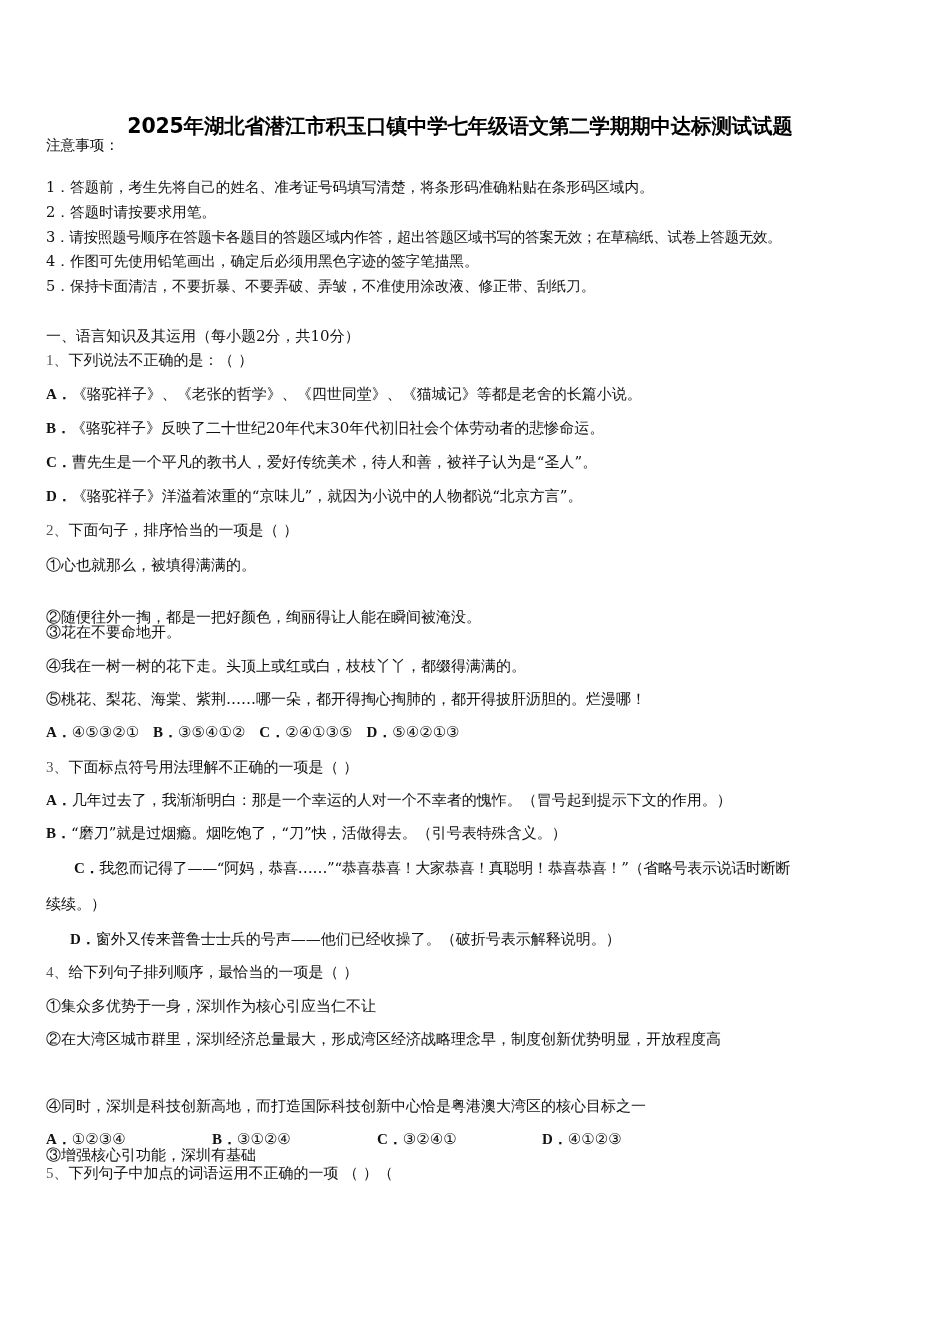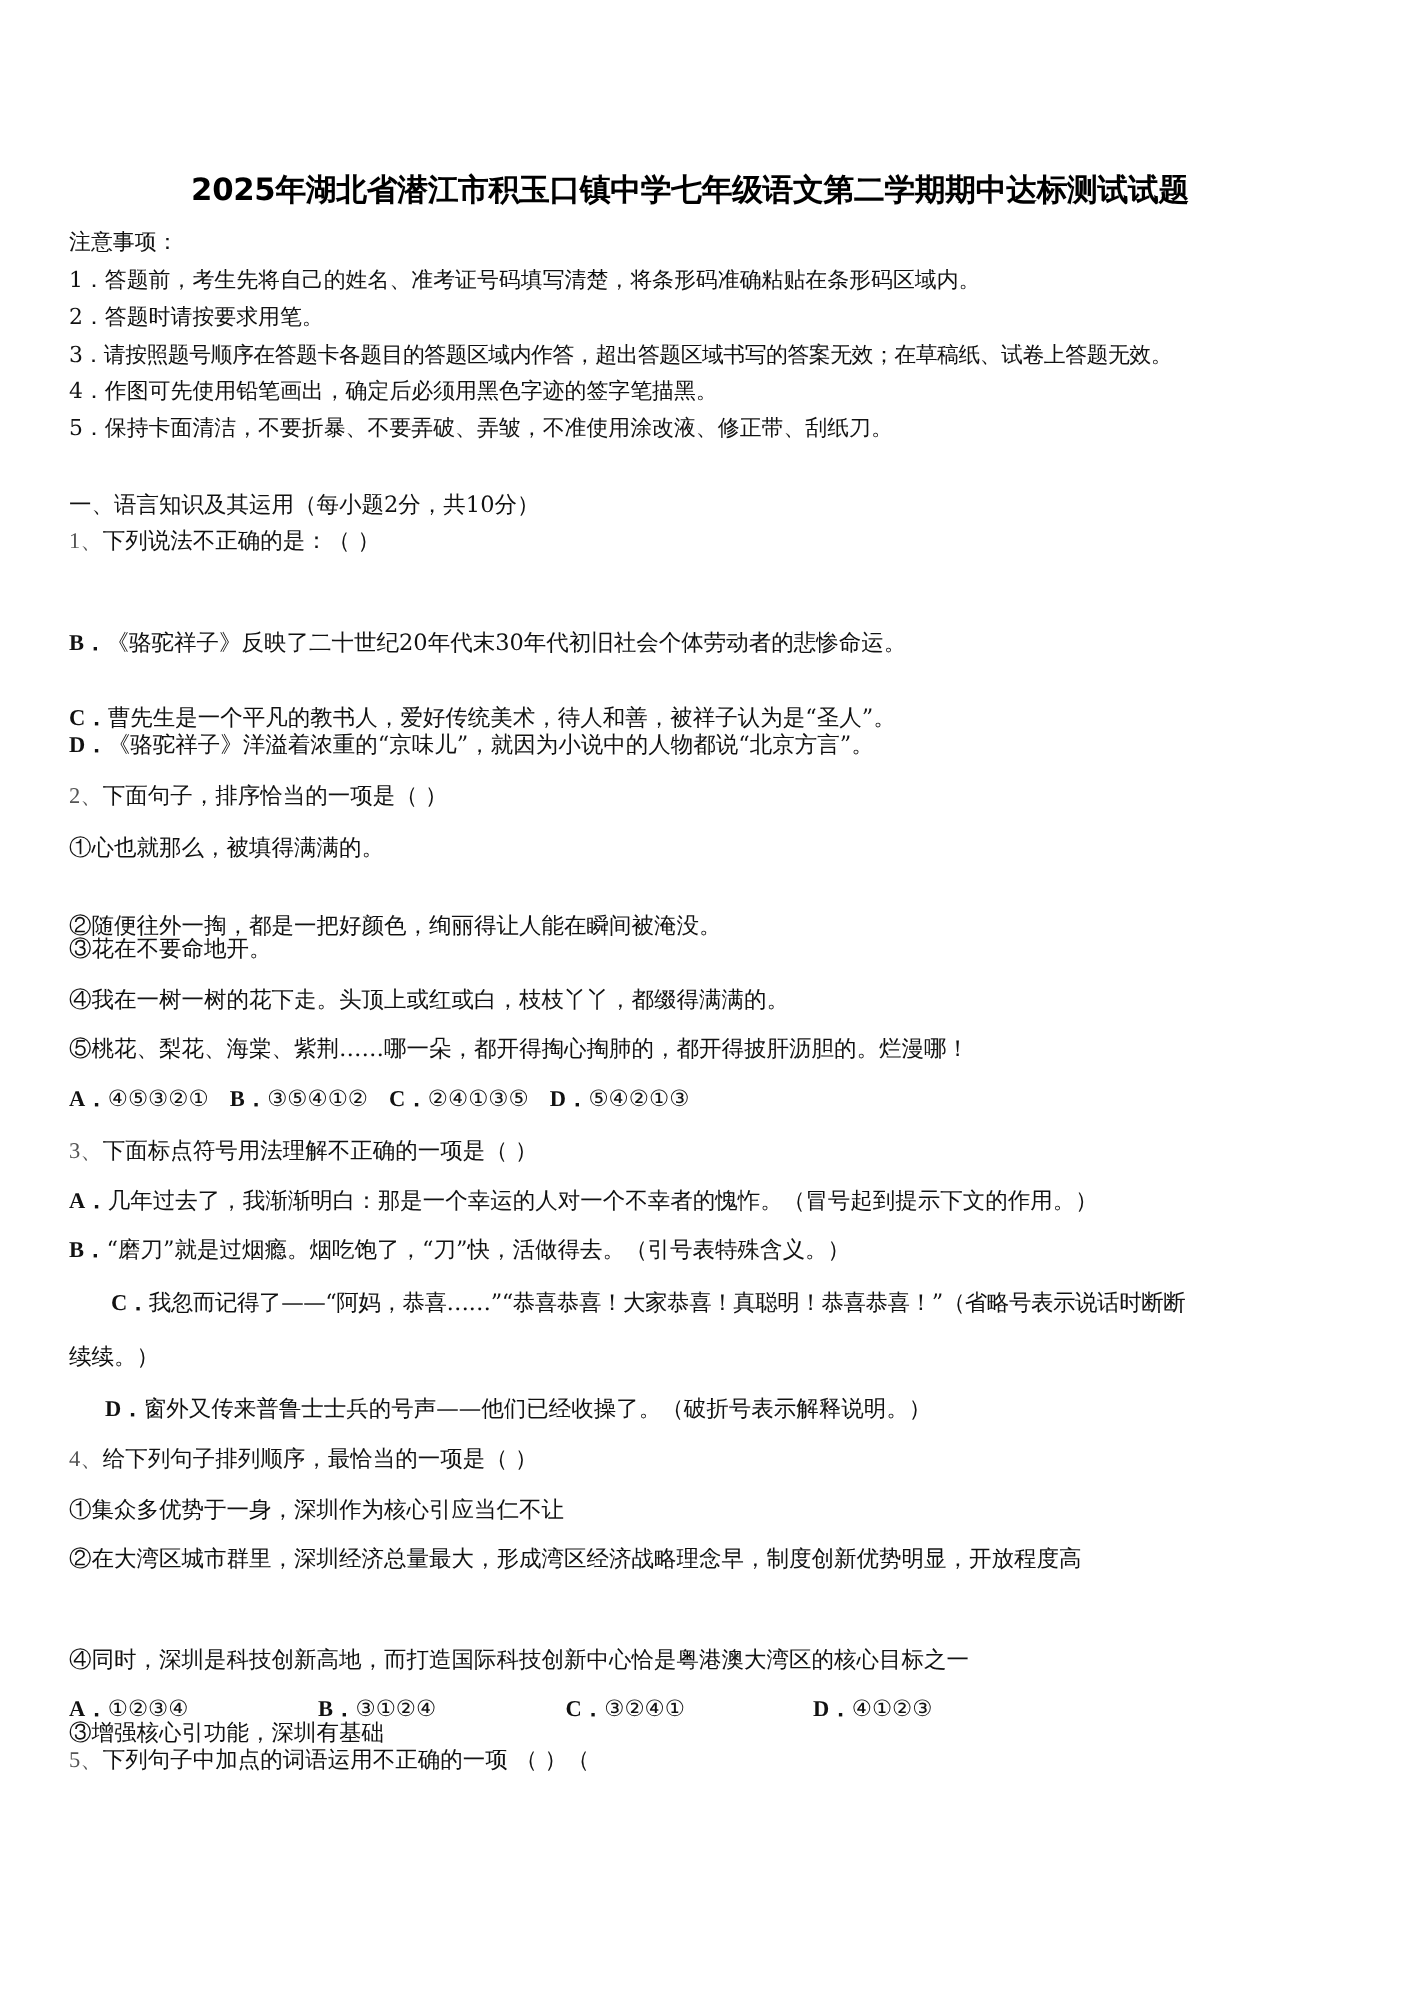--- a/index.html
+++ b/index.html
@@ -16,36 +16,39 @@
   .qnum { color: #555; font-family: "Liberation Serif", serif; }
   .gap { display: inline-block; }
 </style>
 </head>
 <body>
 
 <div class="page">
 
   <div class="title">2025年湖北省潜江市积玉口镇中学七年级语文第二学期期中达标测试试题</div>
 
-  <div class="line notice" style="top:152px;">注意事项：</div>
+  <div class="line notice" style="top:136px;font-family:Liberation Mono, monospace;">注意事项：</div>
   <div class="line notice" style="top:177px;">1．答题前，考生先将自己的姓名、准考证号码填写清楚，将条形码准确粘贴在条形码区域内。</div>
   <div class="line notice" style="top:202px;">2．答题时请按要求用笔。</div>
   <div class="line notice" style="top:227px; letter-spacing:-0.35px;">3．请按照题号顺序在答题卡各题目的答题区域内作答，超出答题区域书写的答案无效；在草稿纸、试卷上答题无效。</div>
   <div class="line notice" style="top:251px;">4．作图可先使用铅笔画出，确定后必须用黑色字迹的签字笔描黑。</div>
   <div class="line notice" style="top:276px;">5．保持卡面清洁，不要折暴、不要弄破、弄皱，不准使用涂改液、修正带、刮纸刀。</div>
 
   <div class="line q" style="top:326px;">一、语言知识及其运用（每小题2分，共10分）</div>
 
   <div class="line q" style="top:350px;">
     <span class="qnum">1、</span><span>下列说法不正确的是：（          ）</span>
   </div>
+  <div class="line q" style="top:384px;">
+    <span class="opt-letter">A．</span><span>《骆驼祥子》、《老张的哲学》、《四世同堂》、《猫城记》等都是老舍的长篇小说。</span>
+  </div>
   <div class="line q" style="top:418px;">
     <span class="opt-letter">B．</span><span>《骆驼祥子》反映了二十世纪20年代末30年代初旧社会个体劳动者的悲惨命运。</span>
   </div>
-  <div class="line q" style="top:452px;margin-top:16px;">
+  <div class="line q" style="top:452px;">
     <span class="opt-letter">C．</span><span>曹先生是一个平凡的教书人，爱好传统美术，待人和善，被祥子认为是“圣人”。</span>
   </div>
   <div class="line q" style="top:486px;">
     <span class="opt-letter">D．</span><span>《骆驼祥子》洋溢着浓重的“京味儿”，就因为小说中的人物都说“北京方言”。</span>
   </div>
 
   <div class="line q" style="top:520px;">
     <span class="qnum">2、</span><span>下面句子，排序恰当的一项是（        ）</span>
   </div>
   <div class="line q" style="top:555px;">①心也就那么，被填得满满的。</div>

